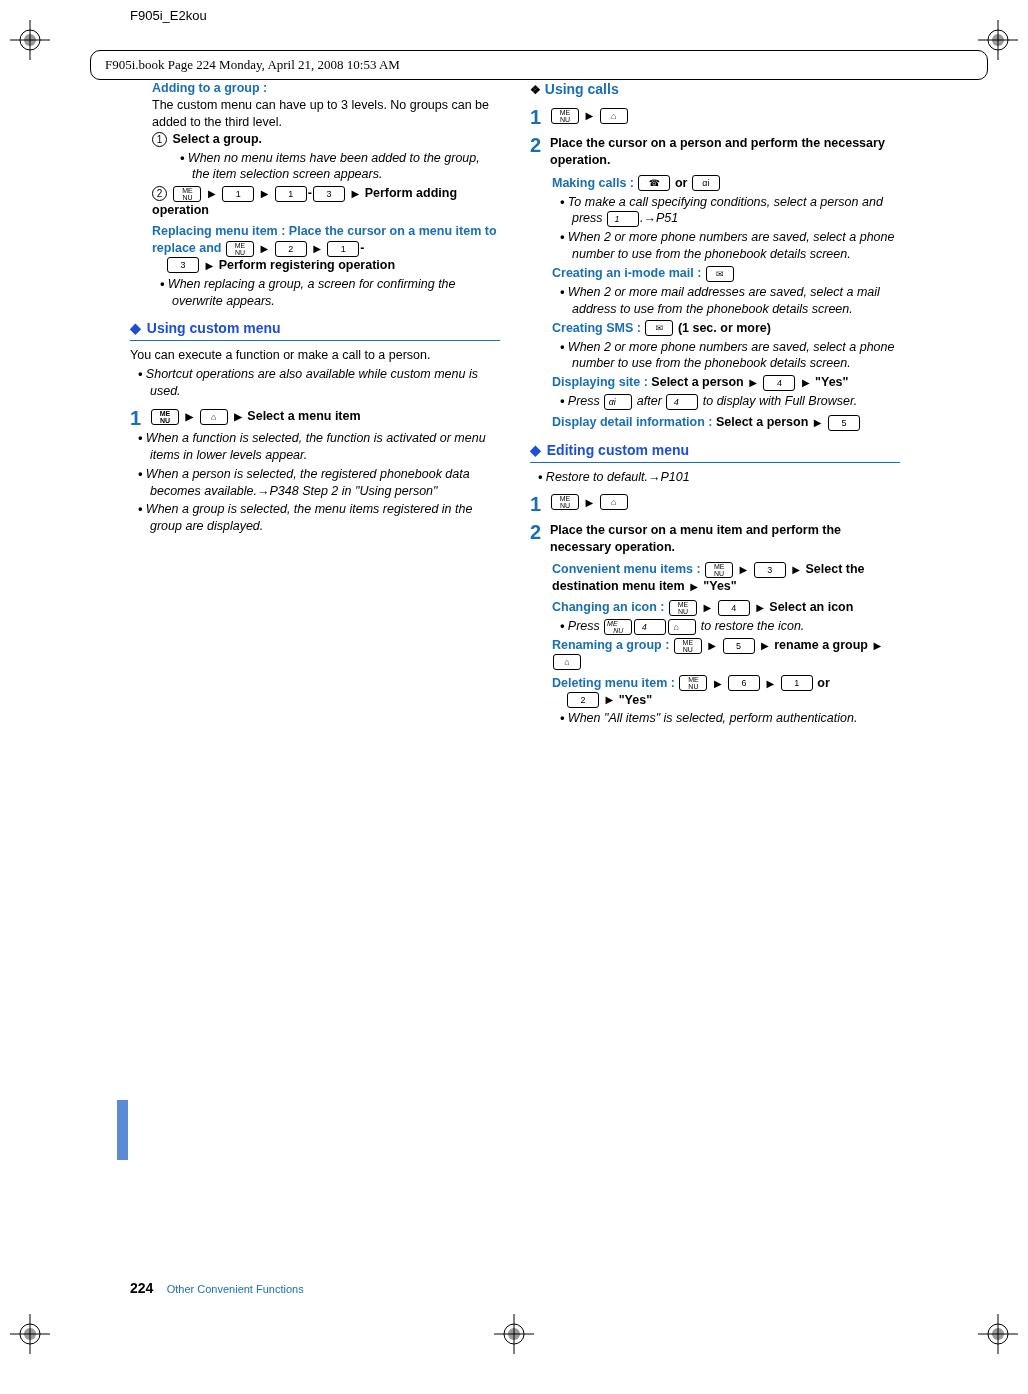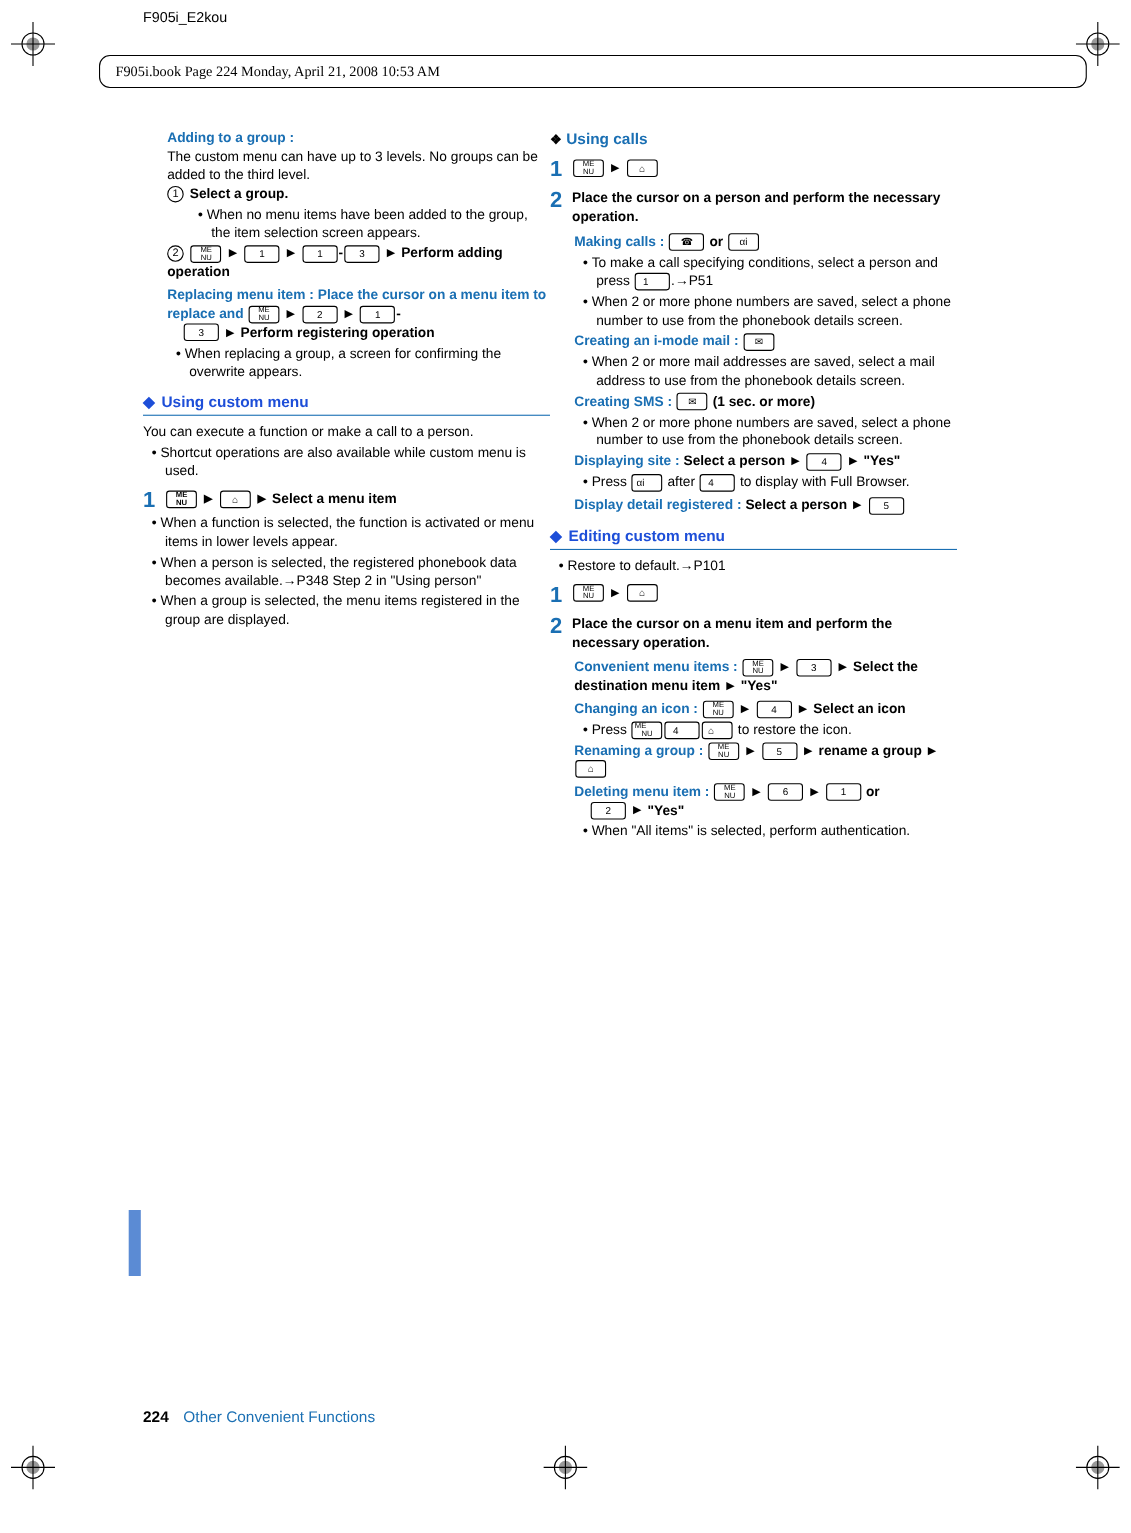--- a/index.html
+++ b/index.html
@@ -41,21 +41,21 @@
     font-family: Liberation Serif, serif;
     font-size: 13px;
     margin-top: 22px;
   }
   .content {
     position: absolute;
     top: 80px;
     left: 130px;
     width: 770px;
     display: flex;
-    margin-top: 37px;
+    gap: 30px;
   }
   .col {
     width: 370px;
     font-size: 12.5px;
     line-height: 1.35;
   }
   .blue-head {
     color: #1a6fb3;
     font-weight: bold;
   }
@@ -79,20 +79,21 @@
   }
   ul.bullets {
     list-style: none;
     padding: 0;
     margin: 2px 0 2px 0;
   }
   ul.bullets li {
     padding-left: 20px;
     text-indent: -12px;
     margin: 2px 0;
+    font-style: italic;
   }
   ul.bullets li::before {
     content: "• ";
     font-weight: bold;
   }
   .sub-indent { padding-left: 22px; }
   .step {
     display: flex;
     align-items: flex-start;
     margin-top: 8px;
@@ -142,21 +143,21 @@
     left: 130px;
     font-size: 12px;
   }
   .footer .pg {
     font-size: 14px;
     font-weight: bold;
     margin-right: 10px;
   }
   .footer .section {
     color: #1a6fb3;
-    font-size: 14px;
+    font-size: 11px;
   }
   .sidebar-tab {
     position: absolute;
     left: 117px;
     top: 1100px;
     width: 11px;
     height: 60px;
     background: #5b8bd4;
   }
 </style>
@@ -339,21 +340,21 @@
           <li>
             <span>Press</span>
             <span class="key">αi</span>
             <span>after</span>
             <span class="key wide">4</span>
             <span>to display with Full Browser.</span>
           </li>
         </ul>
 
         <div style="margin-top:4px;">
-          <span class="blue-head">Display detail registered :</span>
+          <span class="blue-head">Display detail information :</span>
           <span class="b">Select a person</span>
           <span class="arrow">▶</span>
           <span class="key wide">5</span>
         </div>
       </div>
 
       <div class="diamond-head">
         <span class="dmark">◆</span><span>Editing custom menu</span>
       </div>
       <ul class="bullets" style="margin-top:6px;">

